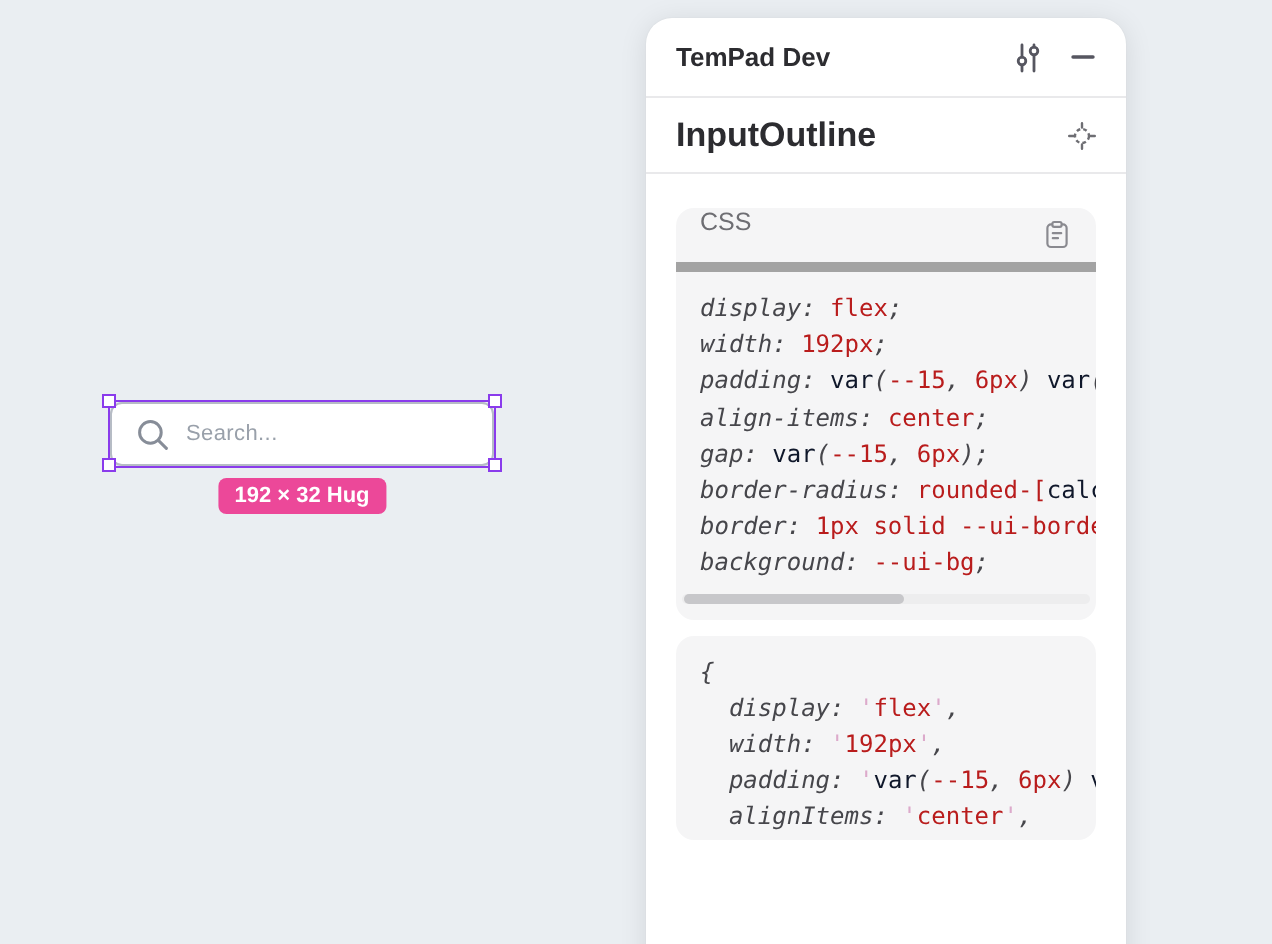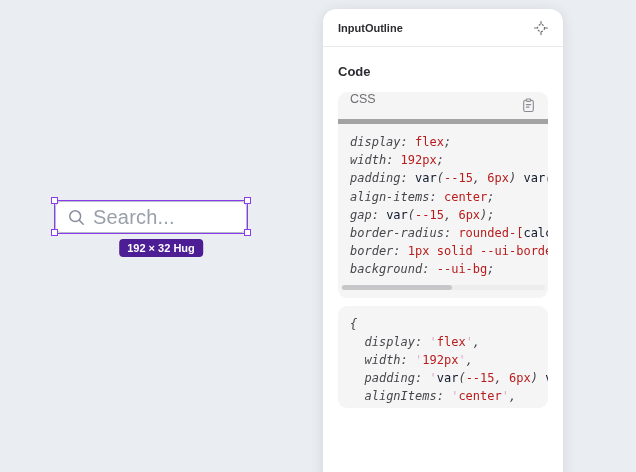--- a/index.html
+++ b/index.html
@@ -14,40 +14,40 @@
   .search-input {
     position: absolute; left: 55px; top: 201px;
     width: 192px; height: 32px;
     background: #ffffff;
     border: 1px solid #b6bcc5;
     border-radius: 6px;
     display: flex; align-items: center;
     padding: 0 0 0 12px; gap: 8px;
   }
   .search-input .ph {
-    color: #99a0aa; font-size: 20px; letter-spacing: 0.2px;
+    color: #99a0aa; font-size: 11px; letter-spacing: 0.2px;
   }
   .sel-outline {
     position: absolute; left: 54px; top: 200px;
     width: 194px; height: 34px;
     border: 1.5px solid #8a3bec;
     pointer-events: none;
   }
   .handle {
     position: absolute; width: 7px; height: 7px;
     background: #ffffff; border: 1px solid #8a3bec;
   }
   .handle.tl { left: 51px; top: 197px; }
   .handle.tr { left: 244px; top: 197px; }
   .handle.bl { left: 51px; top: 229px; }
   .handle.br { left: 244px; top: 229px; }
   .size-badge {
-    position: absolute; left: 161px; top: 239px;
+    position: absolute; left: 151px; top: 239px;
     transform: translateX(-50%);
-    background: #4c1d95; color: #ffffff;
+    background: #ec4899; color: #ffffff;
     font-size: 11px; font-weight: bold;
     line-height: 18px; height: 18px;
     padding: 0 8px; border-radius: 4px;
     white-space: nowrap;
   }
 
   
   .panel {
     position: absolute; left: 323px; top: 9px;
     width: 240px; height: 500px;
@@ -63,21 +63,21 @@
   }
   .panel-title { font-size: 13px; font-weight: bold; color: #2c2c30; flex: 1; }
   .hicons { display: flex; align-items: center; gap: 13px; }
   .icon-btn { display: inline-flex; align-items: center; cursor: default; }
 
   .component-row {
     height: 38px; padding: 0 15px;
     display: flex; align-items: center;
     border-bottom: 1px solid #e9e9eb;
   }
-  .component-name { font-size: 11px; font-weight: bold; color: #2c2c30; flex: 1; }
+  .component-name { font-size: 17px; font-weight: bold; color: #2c2c30; flex: 1; }
 
   .section { padding: 17px 15px 0; }
   .section-title { font-size: 13px; font-weight: bold; color: #2c2c30; margin-bottom: 13px; }
 
   .code-block {
     background: #f5f5f6;
     border-radius: 9px;
     margin-bottom: 8px;
     overflow: hidden;
   }
@@ -123,33 +123,52 @@
 
 <div class="sel-outline"></div>
 <div class="handle tl"></div>
 <div class="handle tr"></div>
 <div class="handle bl"></div>
 <div class="handle br"></div>
 <div class="size-badge">192 × 32 Hug</div>
 
 <div class="panel">
 
+  <div class="panel-header">
+    <span class="panel-title">TemPad Dev</span>
+    <span class="hicons">
+      <span class="icon-btn">
+        <svg width="16" height="16" viewBox="0 0 16 16" fill="none" stroke="#565660" stroke-width="1.4">
+          <path d="M5 1.5 V7.6" stroke-linecap="round"></path>
+          <path d="M5 11.4 V14.5" stroke-linecap="round"></path>
+          <circle cx="5" cy="9.5" r="1.9"></circle>
+          <path d="M11 1.5 V2.6" stroke-linecap="round"></path>
+          <path d="M11 6.4 V14.5" stroke-linecap="round"></path>
+          <circle cx="11" cy="4.5" r="1.9"></circle>
+        </svg>
+      </span>
+      <span class="icon-btn">
+        <svg width="13" height="13" viewBox="0 0 13 13">
+          <path d="M1.5 6.5 H11.5" stroke="#565660" stroke-width="1.7" stroke-linecap="round"></path>
+        </svg>
+      </span>
+    </span>
+  </div>
 
   <div class="component-row">
     <span class="component-name">InputOutline</span>
     <span class="icon-btn">
       <svg width="14" height="14" viewBox="0 0 14 14" fill="none" stroke="#6e6e73" stroke-width="1.2">
         <circle cx="7" cy="7" r="3.5" stroke-dasharray="1.9 1.5"></circle>
         <path d="M7 0.6 V2.8 M7 11.2 V13.4 M0.6 7 H2.8 M11.2 7 H13.4" stroke-linecap="round"></path>
       </svg>
     </span>
   </div>
 
   <div class="section">
-    <div class="section-title">Code</div>
     <div id="blocks">
         <div class="code-block">
           <div class="block-header">
             <span class="block-label">CSS</span>
             <span class="icon-btn">
               <svg width="15" height="15" viewBox="0 0 15 15" fill="none" stroke="#8a8a90" stroke-width="1.1">
                 <rect x="2.7" y="2.2" width="9.6" height="11.3" rx="1.8"></rect>
                 <rect x="5.2" y="1" width="4.6" height="2.4" rx="0.9" fill="#f5f5f6"></rect>
                 <path d="M5.4 6.6 h4.2 M5.4 9.1 h2.6" stroke-linecap="round"></path>
               </svg>

